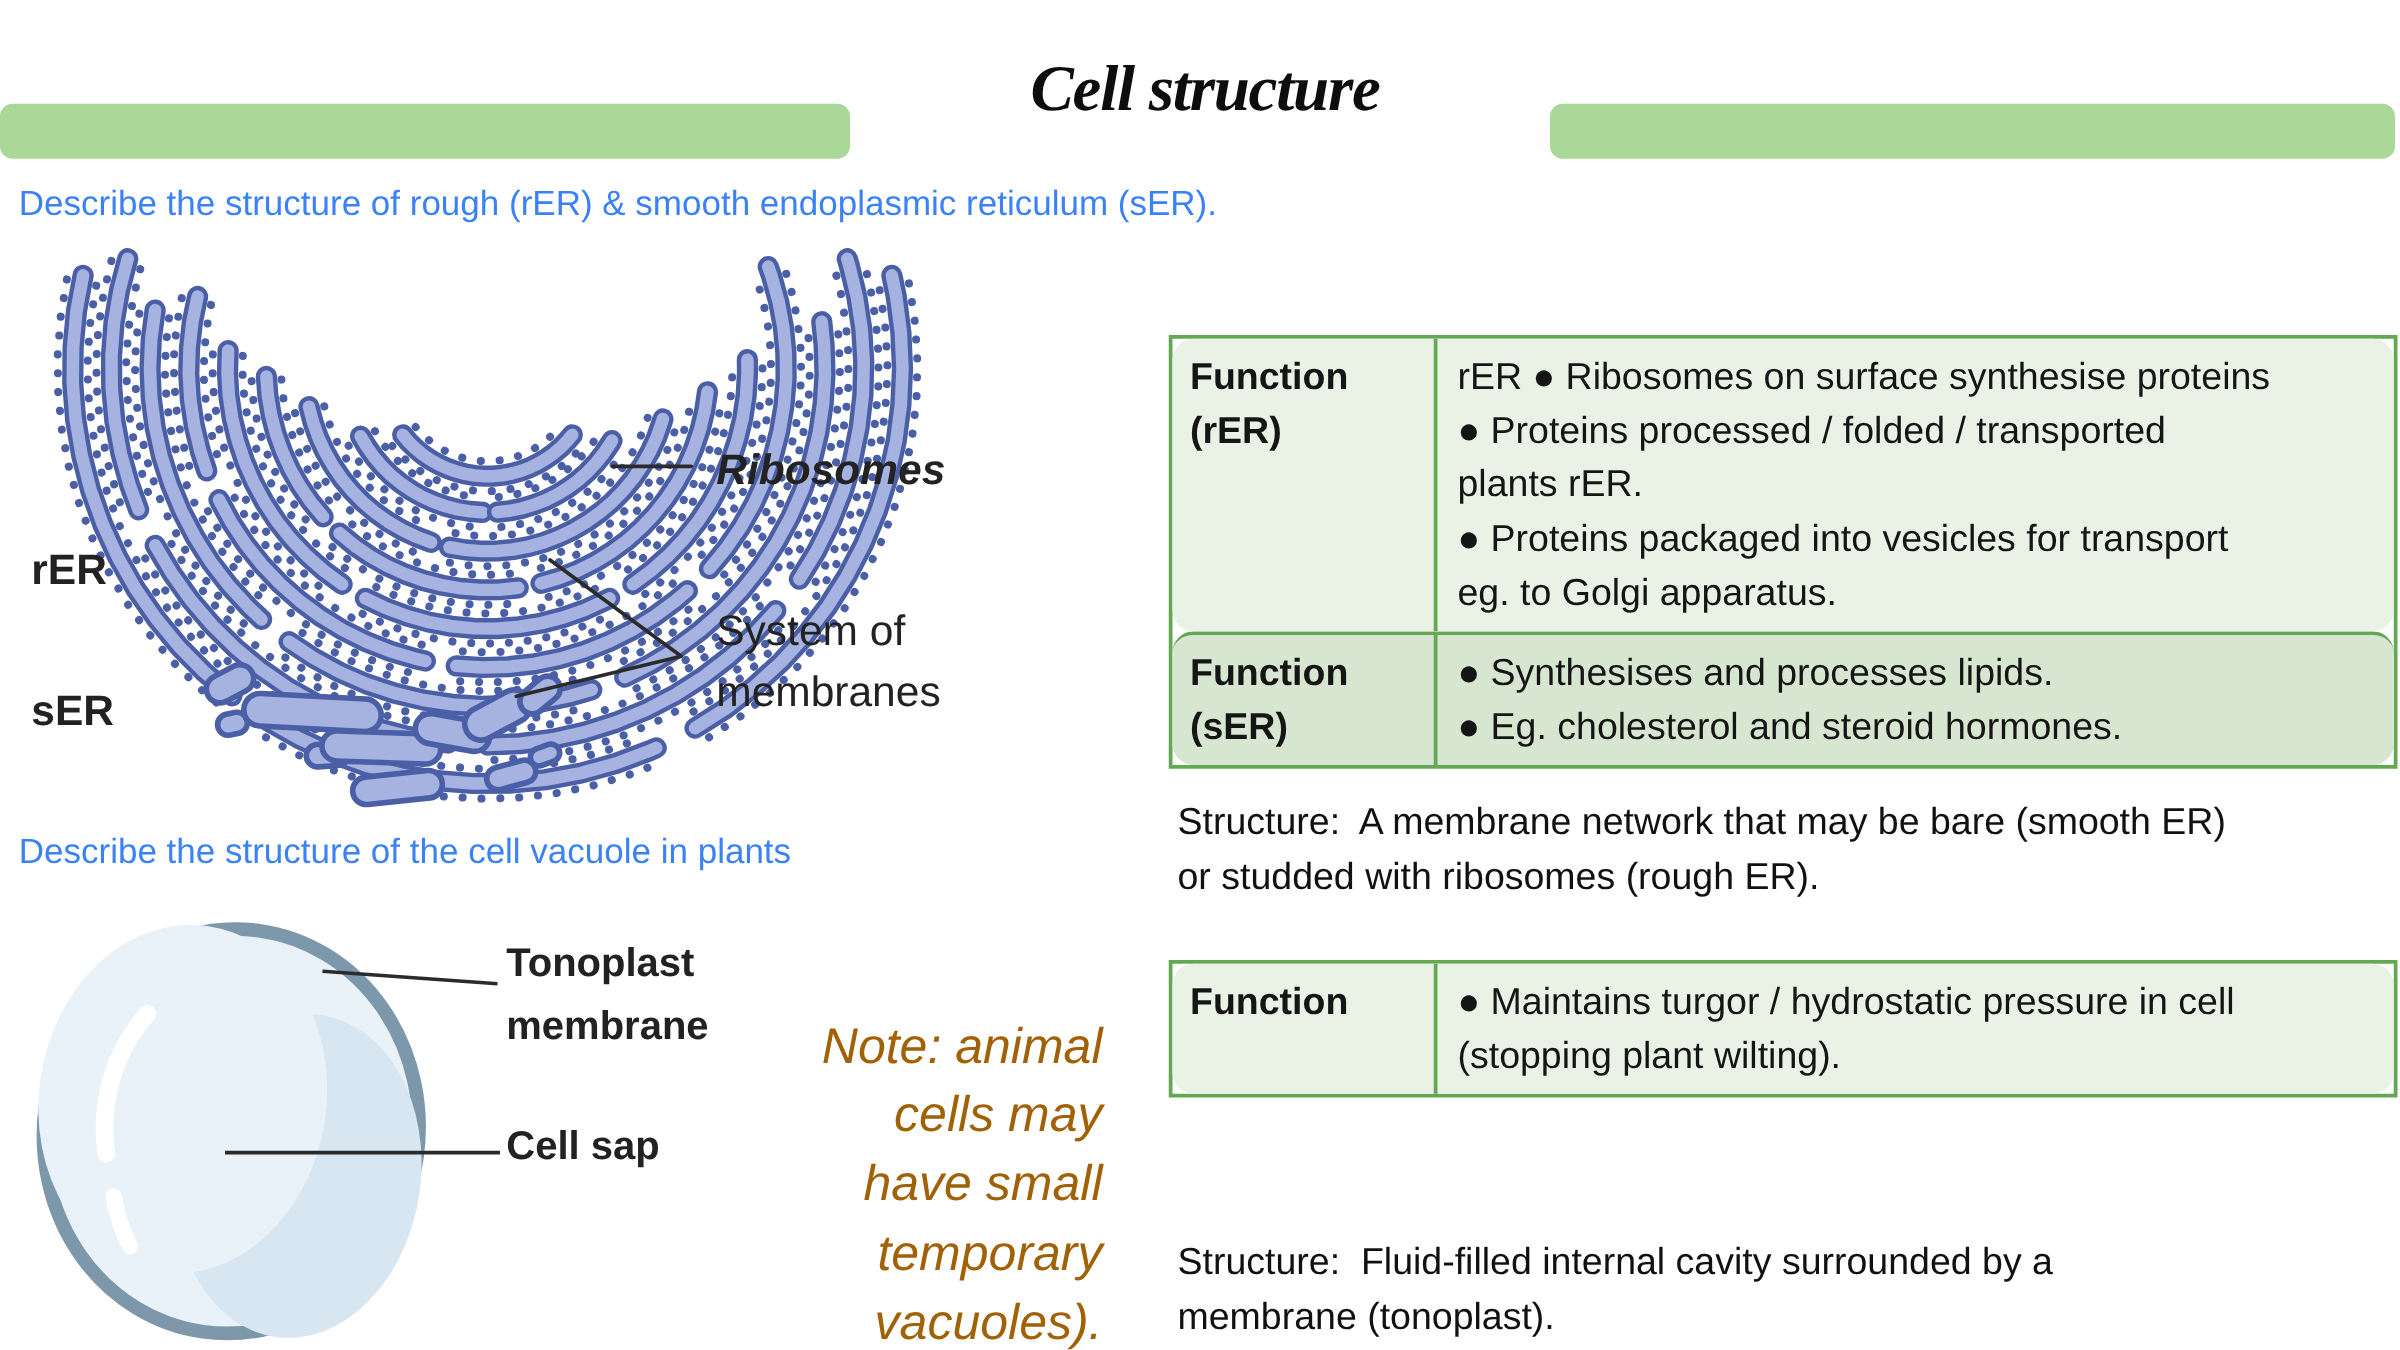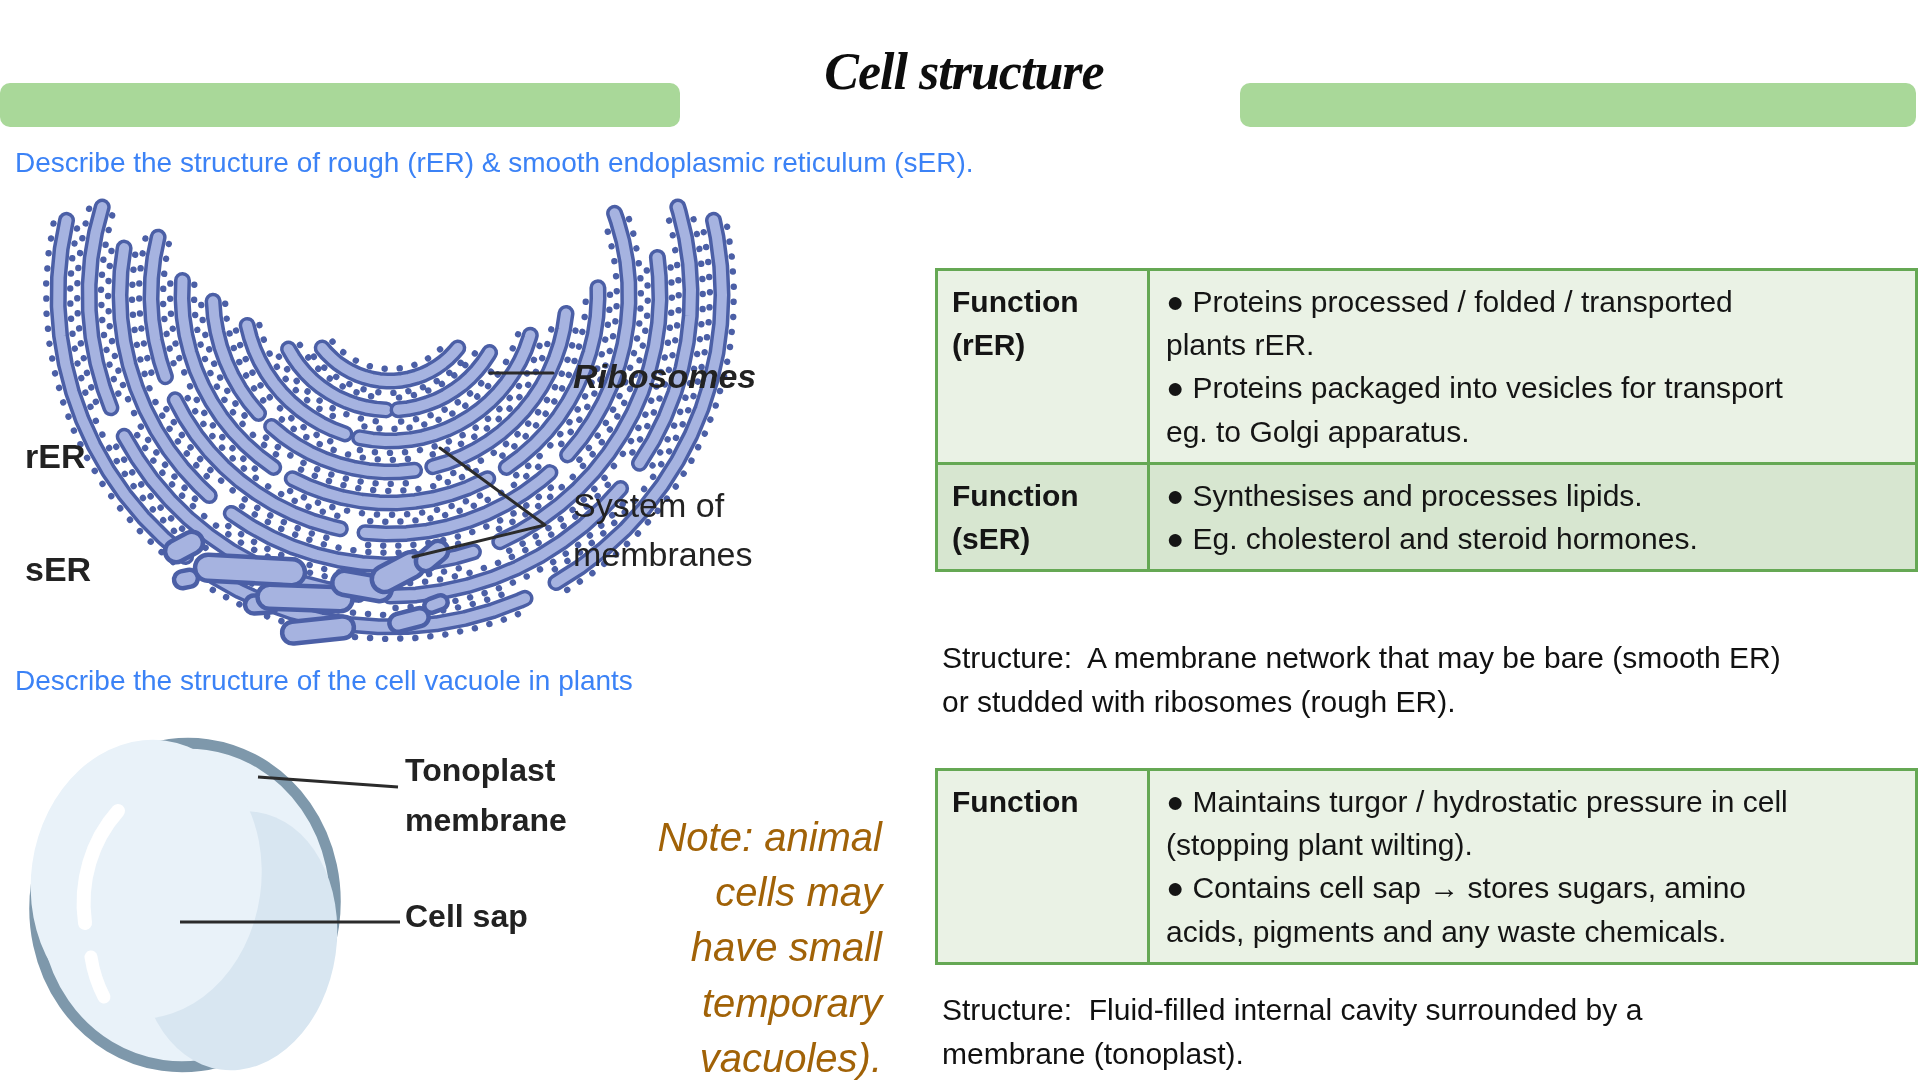--- a/index.html
+++ b/index.html
@@ -36,21 +36,21 @@
   .note {
     position:absolute; left:650px; top:810px; width:232px;
     font-size:40px; font-style:italic; text-align:right; line-height:1.38;
     white-space:pre-line; color:#a16207;
   }
 
   
   .tbl { position:absolute; left:935px; width:983px; border:3px solid #65a854; }
   .tbl-er { top:268px; }
   .tbl-vac { top:768px; }
-  .tr { display:grid; grid-template-columns:212px 1fr; }
+  .tr { display:grid; grid-template-columns:212px 1fr;border-radius:17px; }
   .tr + .tr { border-top:3px solid #65a854; }
   .tr.light { background:#eaf2e5; }
   .tr.dark  { background:#d7e6d0; }
   .th {
     border-right:3px solid #65a854; font-weight:700; font-size:30px;
     padding:9px 12px 9px 14px; line-height:1.44; white-space:pre-line;
   }
   .td { padding:9px 10px 9px 16px; font-size:30px; line-height:1.44; }
   .td div { white-space:pre-wrap; }
 
@@ -214,20 +214,21 @@
 cells may
 have small
 temporary
 vacuoles).</div>
 
 <div class="tbl tbl-er">
   <div class="tr light">
     <div class="th">Function
 (rER)</div>
     <div class="td">
+      <div>rER ● Ribosomes on surface synthesise proteins</div>
       <div>● Proteins processed / folded / transported
 plants rER.</div>
       <div>● Proteins packaged into vesicles for transport
 eg. to Golgi apparatus.</div>
     </div>
   </div>
   <div class="tr dark">
     <div class="th">Function
 (sER)</div>
     <div class="td">
@@ -239,20 +240,18 @@
 
 <p class="structure structure-er">Structure:  A membrane network that may be bare (smooth ER)
 or studded with ribosomes (rough ER).</p>
 
 <div class="tbl tbl-vac">
   <div class="tr light">
     <div class="th">Function</div>
     <div class="td">
       <div>● Maintains turgor / hydrostatic pressure in cell
 (stopping plant wilting).</div>
-      <div>● Contains cell sap → stores sugars, amino
-acids, pigments and any waste chemicals.</div>
     </div>
   </div>
 </div>
 
 <p class="structure structure-vac">Structure:  Fluid-filled internal cavity surrounded by a
 membrane (tonoplast).</p>
 
 </body></html>

